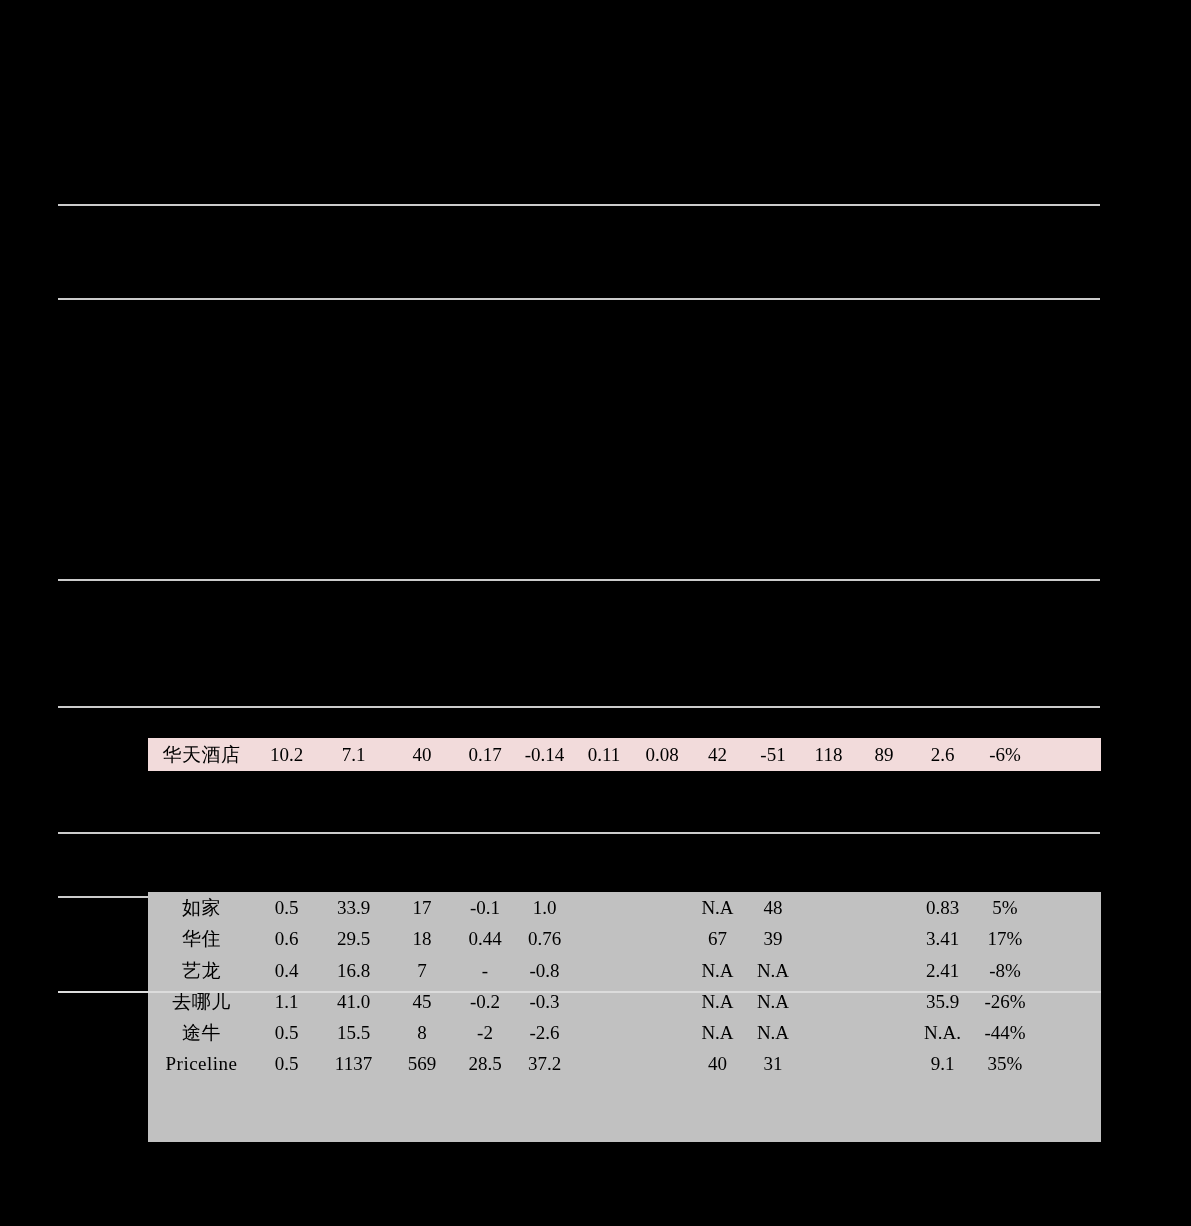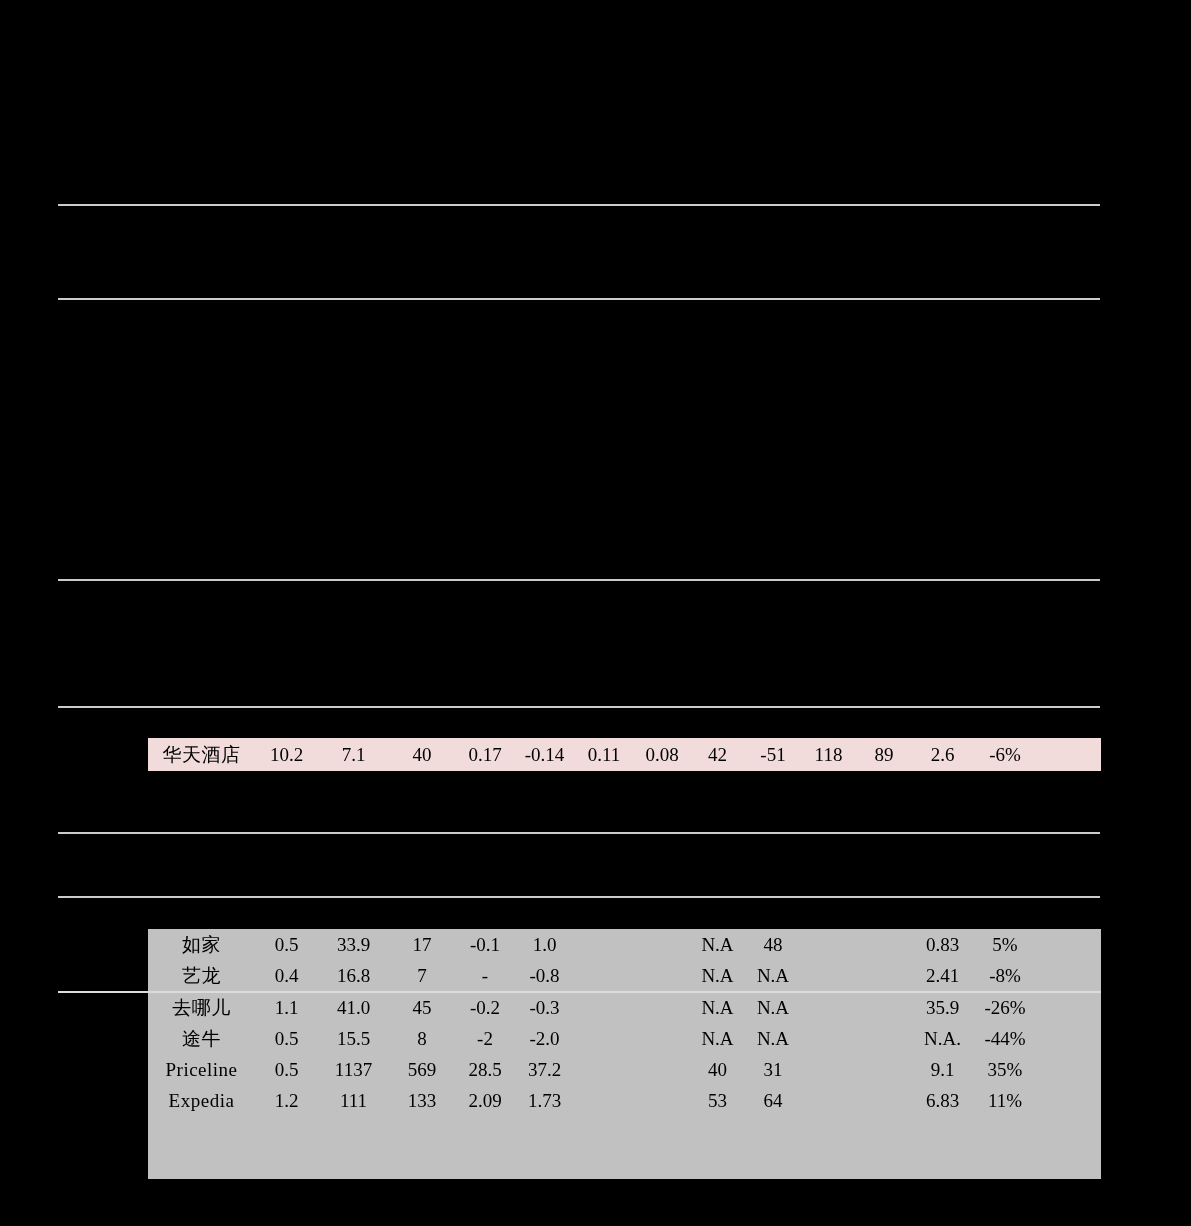--- a/index.html
+++ b/index.html
@@ -14,21 +14,21 @@
   #rule-2{top:298px}
   #rule-3{top:579px}
   #rule-4{top:706px}
   #rule-5{top:832px}
   #rule-6{top:896px}
   .sep-rule{position:absolute;left:58px;top:991px;width:1043px;height:2px;background:var(--sep-color);z-index:4;}
   .hl-row{
     position:absolute;left:148px;top:738px;width:953px;height:33px;background:var(--hl-bg);
     display:grid;grid-template-columns:var(--cols);align-items:center;z-index:2;
   }
-  .cmp-table{position:absolute;left:148px;top:929px;width:953px;height:250px;background:var(--tbl-bg);z-index:2;}
+  .cmp-table{position:absolute;left:148px;top:892px;width:953px;height:250px;background:var(--tbl-bg);z-index:2;}
   .cmp-row{display:grid;grid-template-columns:var(--cols);align-items:center;height:31.25px;}
   .cell{
     font-size:19px;color:var(--txt);text-align:center;white-space:nowrap;line-height:1;
     overflow:visible;
   }
   .label-cell{letter-spacing:0.5px;}
 </style>
 </head>
 <body style="background: rgb(0, 0, 0);">
 
@@ -72,20 +72,37 @@
         <div class="cell"></div>
         <div class="cell">N.A</div>
         <div class="cell">48</div>
         <div class="cell"></div>
         <div class="cell"></div>
         <div class="cell">0.83</div>
         <div class="cell">5%</div>
         <div class="cell"></div>
       </div>
       <div class="cmp-row">
+        <div class="cell label-cell">华住</div>
+        <div class="cell">0.6</div>
+        <div class="cell">29.5</div>
+        <div class="cell">18</div>
+        <div class="cell">0.44</div>
+        <div class="cell">0.76</div>
+        <div class="cell"></div>
+        <div class="cell"></div>
+        <div class="cell">67</div>
+        <div class="cell">39</div>
+        <div class="cell"></div>
+        <div class="cell"></div>
+        <div class="cell">3.41</div>
+        <div class="cell">17%</div>
+        <div class="cell"></div>
+      </div>
+      <div class="cmp-row">
         <div class="cell label-cell">艺龙</div>
         <div class="cell">0.4</div>
         <div class="cell">16.8</div>
         <div class="cell">7</div>
         <div class="cell">-</div>
         <div class="cell">-0.8</div>
         <div class="cell"></div>
         <div class="cell"></div>
         <div class="cell">N.A</div>
         <div class="cell">N.A</div>
@@ -111,21 +128,21 @@
         <div class="cell">35.9</div>
         <div class="cell">-26%</div>
         <div class="cell"></div>
       </div>
       <div class="cmp-row">
         <div class="cell label-cell">途牛</div>
         <div class="cell">0.5</div>
         <div class="cell">15.5</div>
         <div class="cell">8</div>
         <div class="cell">-2</div>
-        <div class="cell">-2.0</div>
+        <div class="cell">-2.6</div>
         <div class="cell"></div>
         <div class="cell"></div>
         <div class="cell">N.A</div>
         <div class="cell">N.A</div>
         <div class="cell"></div>
         <div class="cell"></div>
         <div class="cell">N.A.</div>
         <div class="cell">-44%</div>
         <div class="cell"></div>
       </div>
@@ -139,31 +156,14 @@
         <div class="cell"></div>
         <div class="cell"></div>
         <div class="cell">40</div>
         <div class="cell">31</div>
         <div class="cell"></div>
         <div class="cell"></div>
         <div class="cell">9.1</div>
         <div class="cell">35%</div>
         <div class="cell"></div>
       </div>
-      <div class="cmp-row">
-        <div class="cell label-cell">Expedia</div>
-        <div class="cell">1.2</div>
-        <div class="cell">111</div>
-        <div class="cell">133</div>
-        <div class="cell">2.09</div>
-        <div class="cell">1.73</div>
-        <div class="cell"></div>
-        <div class="cell"></div>
-        <div class="cell">53</div>
-        <div class="cell">64</div>
-        <div class="cell"></div>
-        <div class="cell"></div>
-        <div class="cell">6.83</div>
-        <div class="cell">11%</div>
-        <div class="cell"></div>
-      </div>
     </div>
 </div>
 
 </body></html>

